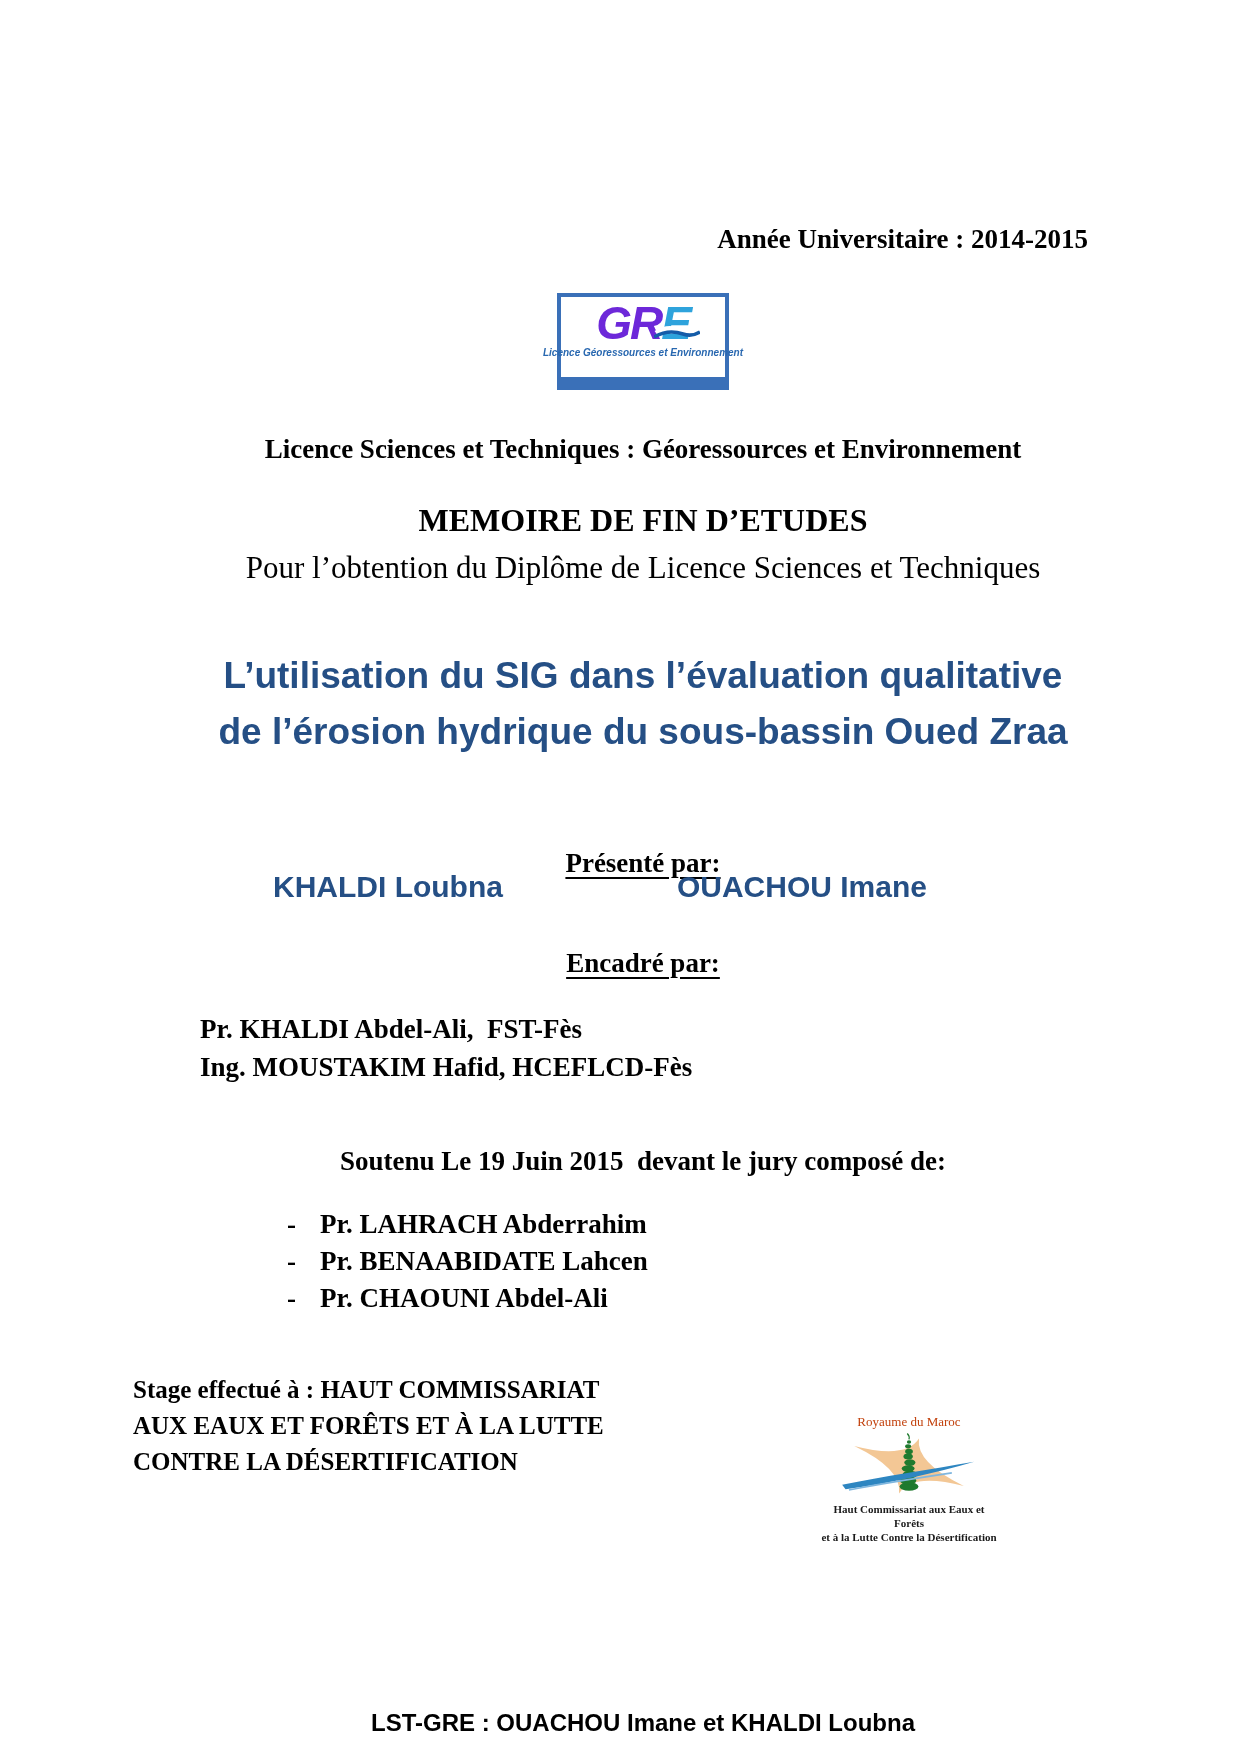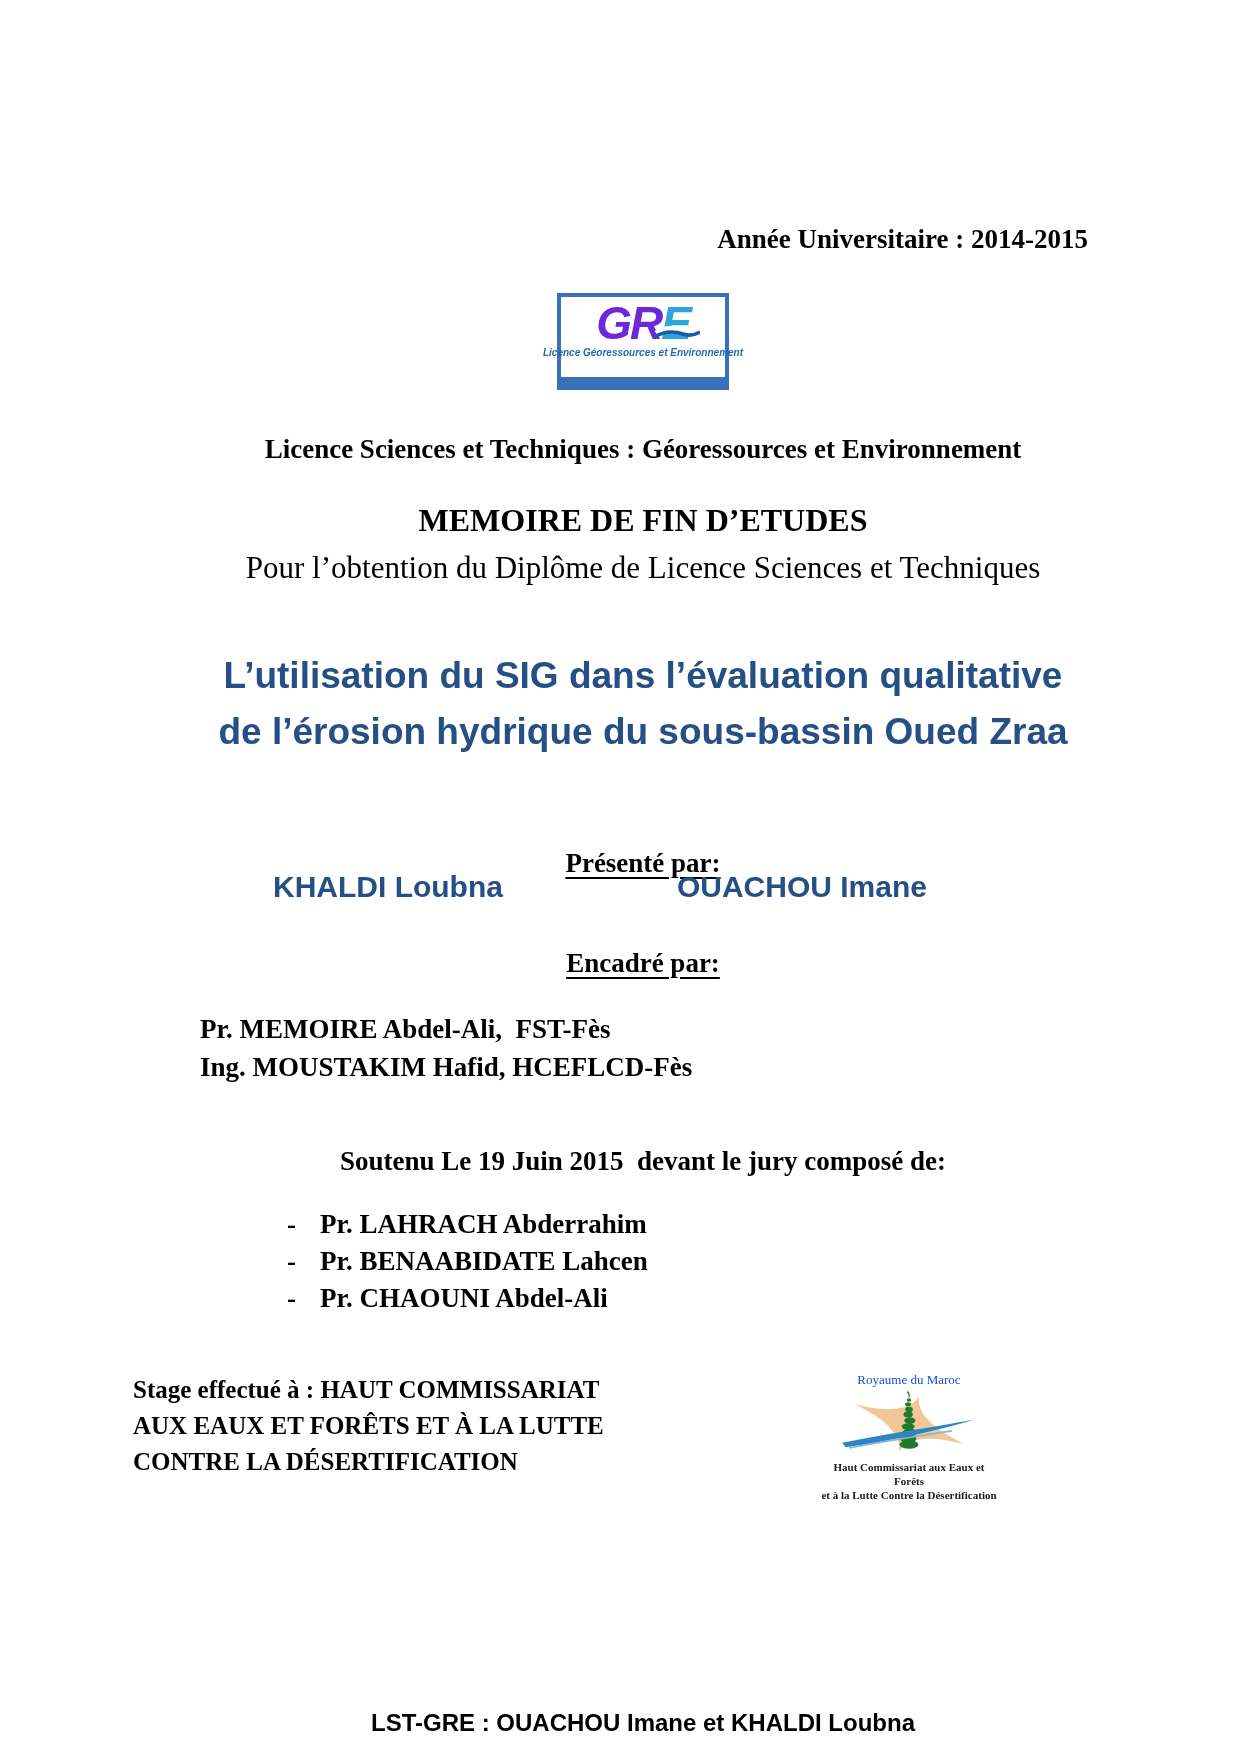--- a/index.html
+++ b/index.html
@@ -95,21 +95,21 @@
   .stage-block{
     position:absolute;top:1372px;left:133px;
     font-size:25px;font-weight:bold;line-height:36px;
   }
 
   
   .hceflcd{
     position:absolute;top:1372px;left:820px;width:178px;
     text-align:center;
   }
-  .hceflcd .royaume{font-size:13px;line-height:15px;color:#1d4ed8;}
+  .hceflcd .royaume{font-size:13px;line-height:15px;color:#c2410c;margin-top:42px;}
   .hceflcd .emblem{display:block;margin:1px auto 0 auto;}
   .hceflcd .hc-line{font-size:11px;line-height:14px;font-weight:bold;color:#1a1a1a;}
 
   .footer{
     top:1709px;
     font-family:"Liberation Sans", sans-serif;
     font-weight:bold;font-size:24px;
   }
 </style>
 </head>
@@ -144,21 +144,21 @@
   <div class="center-line section-label presented-by"><span class="ul">Présenté par:</span></div>
 
   <div class="authors">
     <span>KHALDI Loubna</span>
     <span>OUACHOU Imane</span>
   </div>
 
   <div class="center-line section-label supervised-by"><span class="ul">Encadré par:</span></div>
 
   <ul class="supervisors">
-    <li class="prewrap">Pr. MEMOIRE Abdel-Ali,  FST-Fès</li>
+    <li class="prewrap">Pr. KHALDI Abdel-Ali,  FST-Fès</li>
     <li class="prewrap">Ing. MOUSTAKIM Hafid, HCEFLCD-Fès</li>
   </ul>
 
   <div class="center-line defense-line prewrap">Soutenu Le 19 Juin 2015  devant le jury composé de:</div>
 
   <ul class="jury">
     <li>
         <span class="dash">-</span>
         <span>Pr. LAHRACH Abderrahim</span>
       </li>

